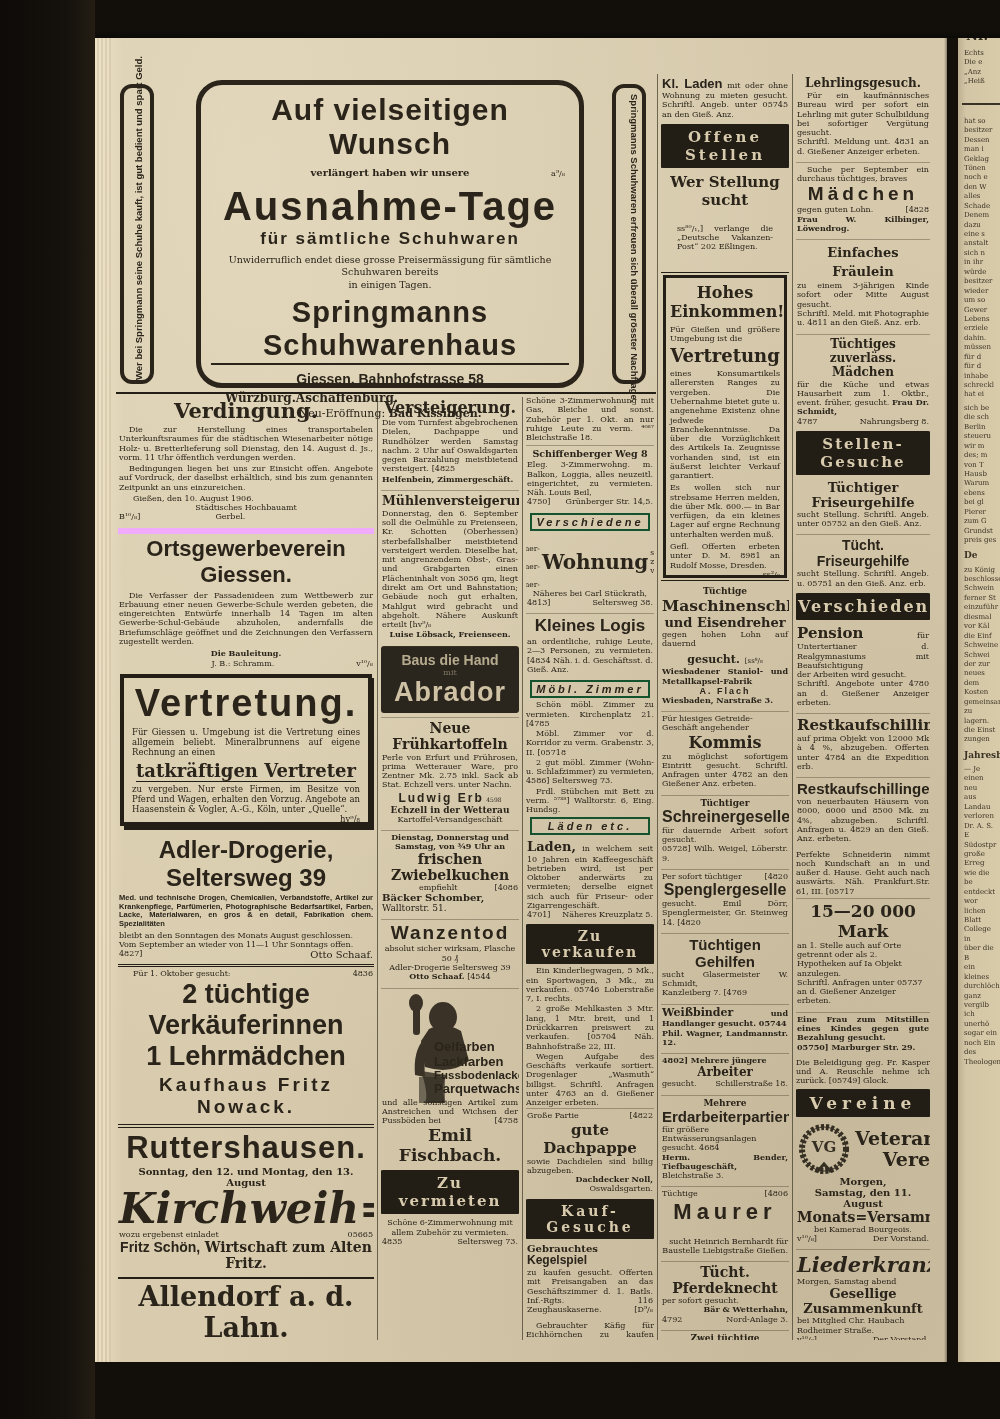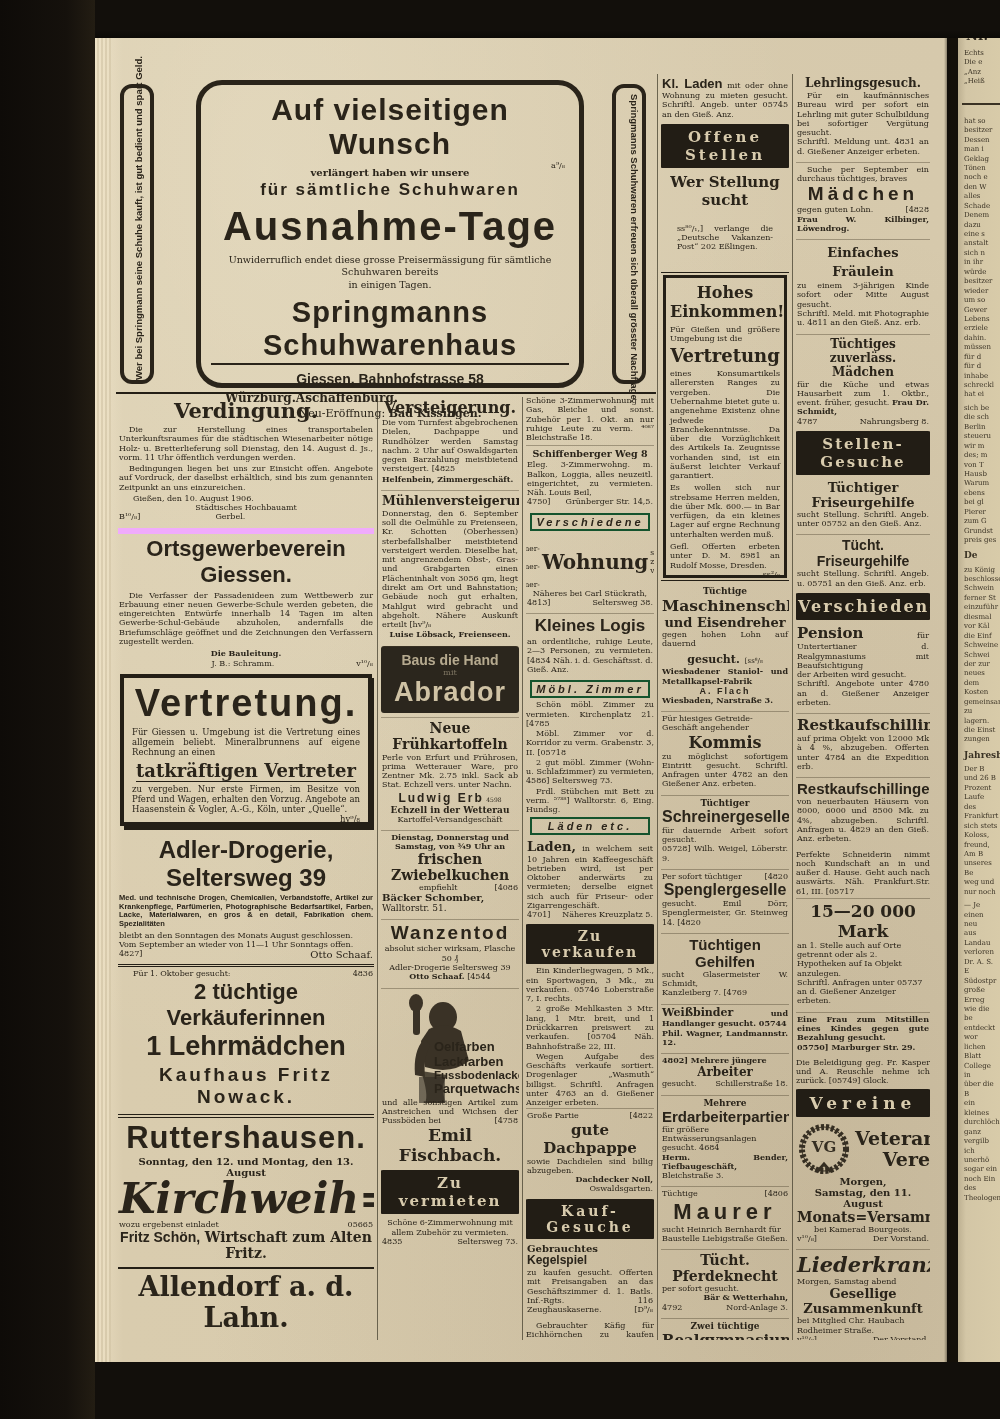--- a/index.html
+++ b/index.html
@@ -55,24 +55,24 @@
   <div id="page-edge-lines"></div>
 
   <div class="vert-box" style="left:120px;top:84px;">
     <span class="vert-txt" style="left:9px;top:292px;transform:rotate(-90deg);transform-origin:0 0;font-size:9.5px;">Wer bei Springmann seine Schuhe kauft, ist gut bedient und spart Geld.</span>
   </div>
 
   <div id="topad-frame">
     <div class="sb" style="font-size:30px;letter-spacing:1px;margin-top:2px;">Auf vielseitigen Wunsch</div>
     <div style="position:relative;">
       <span class="fb" style="font-size:10px;">verlängert haben wir unsere</span>
-      <span style="position:absolute;right:4px;top:0;font-size:8px;">a⁹/₈</span>
-    </div>
+      <span style="position:absolute;right:4px;top:8px;font-size:8px;">a⁹/₈</span>
+    </div>
+    <div class="sb" style="font-size:40px;letter-spacing:2px;margin-top:4px;">Ausnahme-Tage</div>
     <div class="sb" style="font-size:17px;letter-spacing:2px;">für sämtliche Schuhwaren</div>
-    <div class="sb" style="font-size:40px;letter-spacing:2px;margin-top:4px;">Ausnahme-Tage</div>
     <div class="pre" style="font-size:9.5px;margin-top:5px;line-height:1.3;">Unwiderruflich endet diese grosse Preisermässigung für sämtliche Schuhwaren bereits
 in einigen Tagen.</div>
     <div class="sb" style="font-size:29px;letter-spacing:1px;margin-top:5px;border-bottom:2px solid #2a241a;display:inline-block;padding:0 2px 1px;">Springmanns Schuhwarenhaus</div>
     <div class="sb" style="font-size:14px;margin-top:6px;">Giessen, Bahnhofstrasse 58</div>
     <div style="display:flex;justify-content:flex-start;padding:4px 14px 0;">
       <span class="fb" style="font-size:12px;">Würzburg.</span>
       <span class="fb" style="font-size:12px;">Aschaffenburg.</span>
     </div>
     <div style="font-size:11px;margin-top:2px;">
       <span>Neu-Eröffnung:</span>
@@ -125,21 +125,21 @@
       <p class="bd sb" style="margin:2px 0;font-size:7.5px;">Med. und technische Drogen, Chemicalien, Verbandstoffe, Artikel zur Krankenpflege, Parfümerien, Photographische Bedarfsartikel, Farben, Lacke, Materialwaren, en gros &amp; en detail, Fabrikation chem. Spezialitäten</p>
       <div class="bd">bleibt an den Sonntagen des Monats August geschlossen.</div>
       <div class="bd">Vom September an wieder von 11—1 Uhr Sonntags offen.</div>
       <div class="bd" style="text-align:left;"><span>4827]</span>
         <span class="num fb" style="font-size:10px;">Otto Schaaf.</span></div>
     </div>
 
     <div class="ad ctr" style="border-top:3px double #241f16;">
       <div class="bd" style="text-align:left;"><span style="padding-left:14px;">Für 1. Oktober gesucht:</span>
         <span class="num">4836</span></div>
-      <div class="sb" style="font-size:22px;">2 tüchtige Verkäuferinnen</div>
+      <div class="sb" style="font-size:27px;">2 tüchtige Verkäuferinnen</div>
       <div class="sb" style="font-size:27px;">1 Lehrmädchen</div>
       <div class="sb" style="font-size:19px;letter-spacing:3px;margin-top:2px;">Kaufhaus Fritz Nowack.</div>
     </div>
 
     <div class="ad ctr" style="border-top:4px double #241f16;">
       <div class="sb" style="font-size:31px;letter-spacing:1px;">Ruttershausen.</div>
       <div class="fb" style="font-size:10px;">Sonntag, den 12. und Montag, den 13. August</div>
       <div class="fb" style="font-size:42px;font-style:italic;line-height:1;">Kirchweih=Fest</div>
       <div class="bd" style="text-align:left;"><span>wozu ergebenst einladet</span>
         <span class="num">05665</span></div>
@@ -393,21 +393,21 @@
       <div class="sb" style="font-size:15px;">Erdarbeiterpartien</div>
       <div class="bd" style="text-align:left;">für größere Entwässerungsanlagen gesucht.  4684</div>
       <div class="bd fb">Herm. Bender, Tiefbaugeschäft,</div>
       <div class="bd">Bleichstraße 3.</div>
     </div>
 
     <div class="ad ctr">
       <div class="bd"><span>Tüchtige</span>
         <span class="num">[4806</span></div>
       <div class="sb" style="font-size:22px;letter-spacing:5px;">Maurer</div>
-      <div class="bd" style="text-align:left;">sucht Heinrich Bernhardt für Baustelle Liebigstraße Gießen.</div>
+      <div class="bd" style="text-align:right;margin-top:12px;">sucht Heinrich Bernhardt für Baustelle Liebigstraße Gießen.</div>
     </div>
 
     <div class="ad">
       <div class="fb ctr" style="font-size:14px;">Tücht. Pferdeknecht</div>
       <div class="bd">per sofort gesucht.</div>
       <div class="bd rt fb">Bär &amp; Wetterhahn,</div>
       <div class="bd"><span>4792</span>
         <span class="num">Nord-Anlage 3.</span></div>
     </div>
 
@@ -598,32 +598,20 @@
 Schweine
 Schwei
 der zur
 neues dem
 Kosten
 gemeinsam
 zu lagern.
 die Einst
 zungen</div>
     <div class="frag pre fb" style="font-size:9px;">Jahresb</div>
-    <div class="frag pre">Der B
-und 26 B
-Prozent
-Laufe des
-Frankfurt
-sich stets
-Koloss,
-freund,
-Am B
-unseres Be
-weg und
-nur noch</div>
     <div class="frag pre">— Je
 einen neu
 aus Landau
 verloren
 Dr. A. S. E
 Südostpr
 große Erreg
 wie die be
 entdeckt wor
 lichen Blatt

